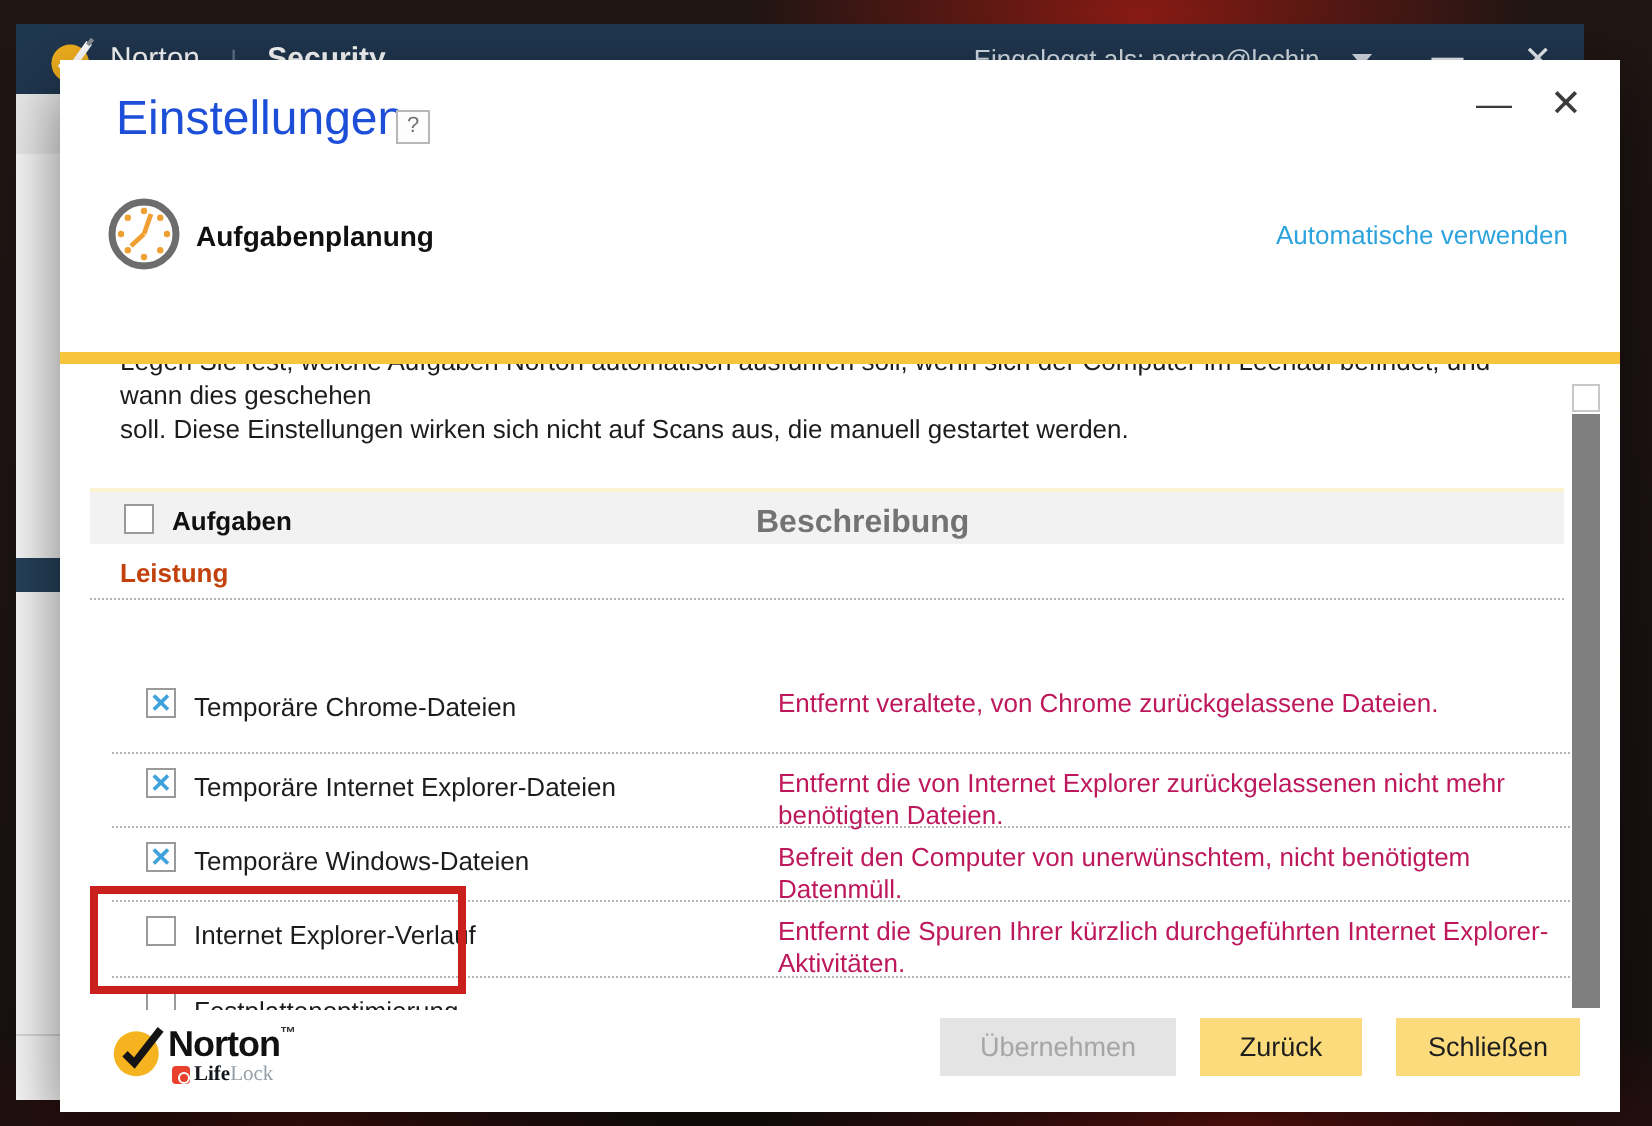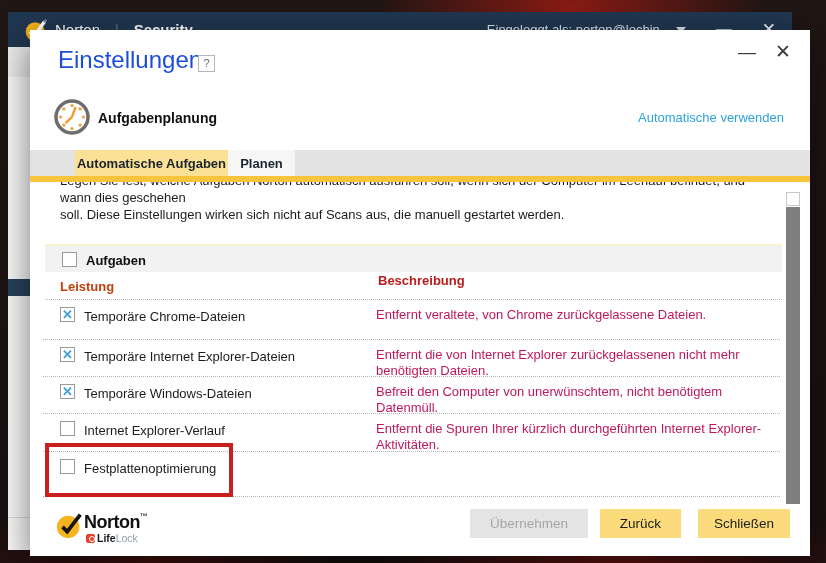--- a/index.html
+++ b/index.html
@@ -61,46 +61,46 @@
 
   .content { position:absolute; left:0; top:152px; width:780px; height:323px; overflow:hidden; }
   .intro { position:absolute; left:30px; top:-10px; width:715px; font-size:13px; line-height:17px; color:#1c1c1c; }
 
   .thead { position:absolute; left:15px; width:737px; top:62px; height:28px;
            background:#f2f2f2; border-top:2px solid #fbf3cf; }
   .group-row { position:absolute; left:15px; width:737px; top:90px; height:28px;
                border-bottom:1px dotted #b5b5b5; }
   .group-label { position:absolute; left:15px; top:7px; font-size:13px; font-weight:bold; color:#c2410c; }
 
-  .row { position:absolute; left:13px; width:737px; border-bottom:1px dotted #b5b5b5; }
+  .row { position:absolute; left:26px; width:737px; border-bottom:1px dotted #b5b5b5;margin-top:37px; }
   .row.r0 { top:118px; height:40px; }
   .row.r1 { top:158px; height:37px; }
   .row.r2 { top:195px; height:37px; }
   .row.r3 { top:232px; height:38px; }
   .row.r4 { top:270px; height:45px; }
 
   .cb { position:absolute; left:17px; top:7px; width:15px; height:15px; background:#fff;
         border:1px solid #9a9a9a; text-align:center; }
   .cb.checked::after { content:"\2715"; color:#3fa2dc; font-size:13px; font-weight:bold; line-height:14px; display:block; }
   .thead .cb { top:6px; }
   .hdr-tasks { position:absolute; left:41px; top:7px; font-size:13px; font-weight:bold; color:#101010; }
-  .hdr-desc  { position:absolute; left:333px; top:7px; font-size:13px; font-weight:bold; color:#b91c1c;margin-top:20px; }
+  .hdr-desc  { position:absolute; left:333px; top:7px; font-size:16px; font-weight:bold; color:#737373; }
   .row-label { position:absolute; left:41px; top:9px; font-size:13px; color:#1c1c1c; }
   .row-desc  { position:absolute; left:333px; top:7px; width:390px; font-size:13px; line-height:15.5px; color:#be185d; }
 
   .annotation { position:absolute; left:15px; top:413px; width:188px; height:54px;
                 border:4px solid #c9201d; z-index:5; pointer-events:none; }
 
   .sb-btn   { position:absolute; left:756px; top:162px; width:14px; height:14px; background:#fff; border:1px solid #c8c8c8; }
   .sb-thumb { position:absolute; left:756px; top:177px; width:14px; height:297px; background:#7f7f7f; }
 
   .footer-logo { position:absolute; left:25px; top:479px; width:130px; height:42px; }
   .fl-name { position:absolute; left:29px; top:3px; font-size:18px; font-weight:bold; color:#111; letter-spacing:-.5px; }
   .fl-tm   { font-size:8px; vertical-align:top; color:#333; }
-  .fl-sub  { position:absolute; left:31px; top:23px; font-size:10.5px; display:flex; align-items:center; }
+  .fl-sub  { position:absolute; left:31px; top:23px; font-size:10.5px; display:flex; align-items:center;font-family:Liberation Serif, serif; }
   .fl-ico  { width:9px; height:9px; background:#e8422e; border-radius:2px; margin-right:2px; position:relative; }
   .fl-ico::after { content:""; position:absolute; left:2.5px; top:2.5px; width:4px; height:4px;
                    border-radius:50%; border:1.2px solid #fff; }
   .fl-life { font-weight:bold; color:#14181c; }
   .fl-lock { color:#95a0ab; }
 
   .btn { position:absolute; top:479px; height:29px; border:none; font-family:inherit;
          font-size:13.5px; text-align:center; line-height:29px; }
   .btn-apply { left:440px; width:118px; background:#e4e4e4; color:#a6a6a6; }
   .btn-back  { left:570px; width:81px;  background:#fbdb7c; color:#1d1d1d; cursor:pointer; }
@@ -149,24 +149,20 @@
       <circle cx="20" cy="31.5" r="1.6" fill="#f0a032"></circle>
       <circle cx="11.9" cy="28.1" r="1.6" fill="#f0a032"></circle>
       <circle cx="8.5" cy="20" r="1.6" fill="#f0a032"></circle>
       <circle cx="11.9" cy="11.9" r="1.6" fill="#f0a032"></circle>
       <path d="M20 20 L23.5 10" stroke="#f0a032" stroke-width="2.4" fill="none"></path>
       <path d="M20 20 L13.5 26" stroke="#f0a032" stroke-width="2.4" fill="none"></path>
     </svg>
     <div class="section-title">Aufgabenplanung</div>
     <div class="defaults-link">Automatische verwenden</div>
 
-    <div class="tabbar">
-      <div class="tab active">Automatische Aufgaben</div>
-      <div class="tab idle">Planen</div>
-    </div>
     <div class="tabstrip"></div>
 
     <div class="content">
       <div class="intro">
         <div>Legen Sie fest, welche Aufgaben Norton automatisch ausführen soll, wenn sich der Computer im Leerlauf befindet, und wann dies geschehen</div>
         <div>soll. Diese Einstellungen wirken sich nicht auf Scans aus, die manuell gestartet werden.</div>
       </div>
 
       <div class="thead">
         <span class="cb"></span>

